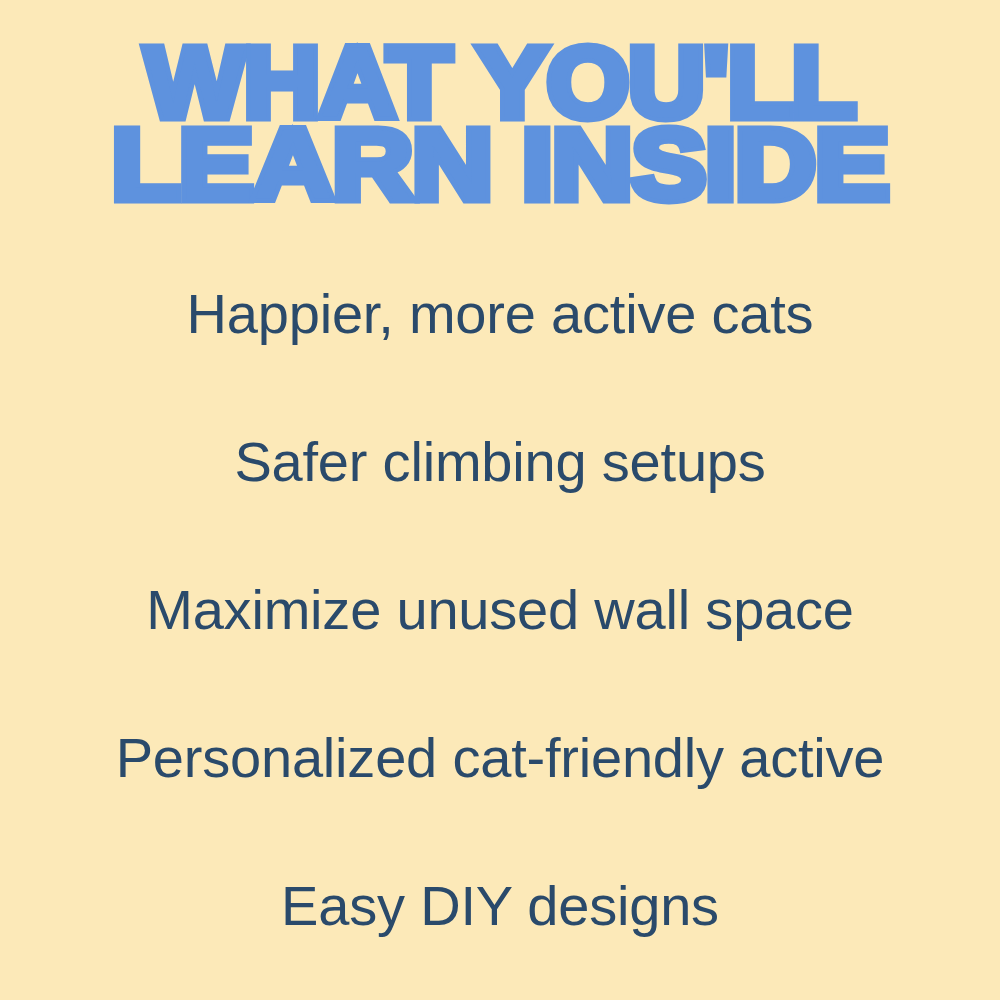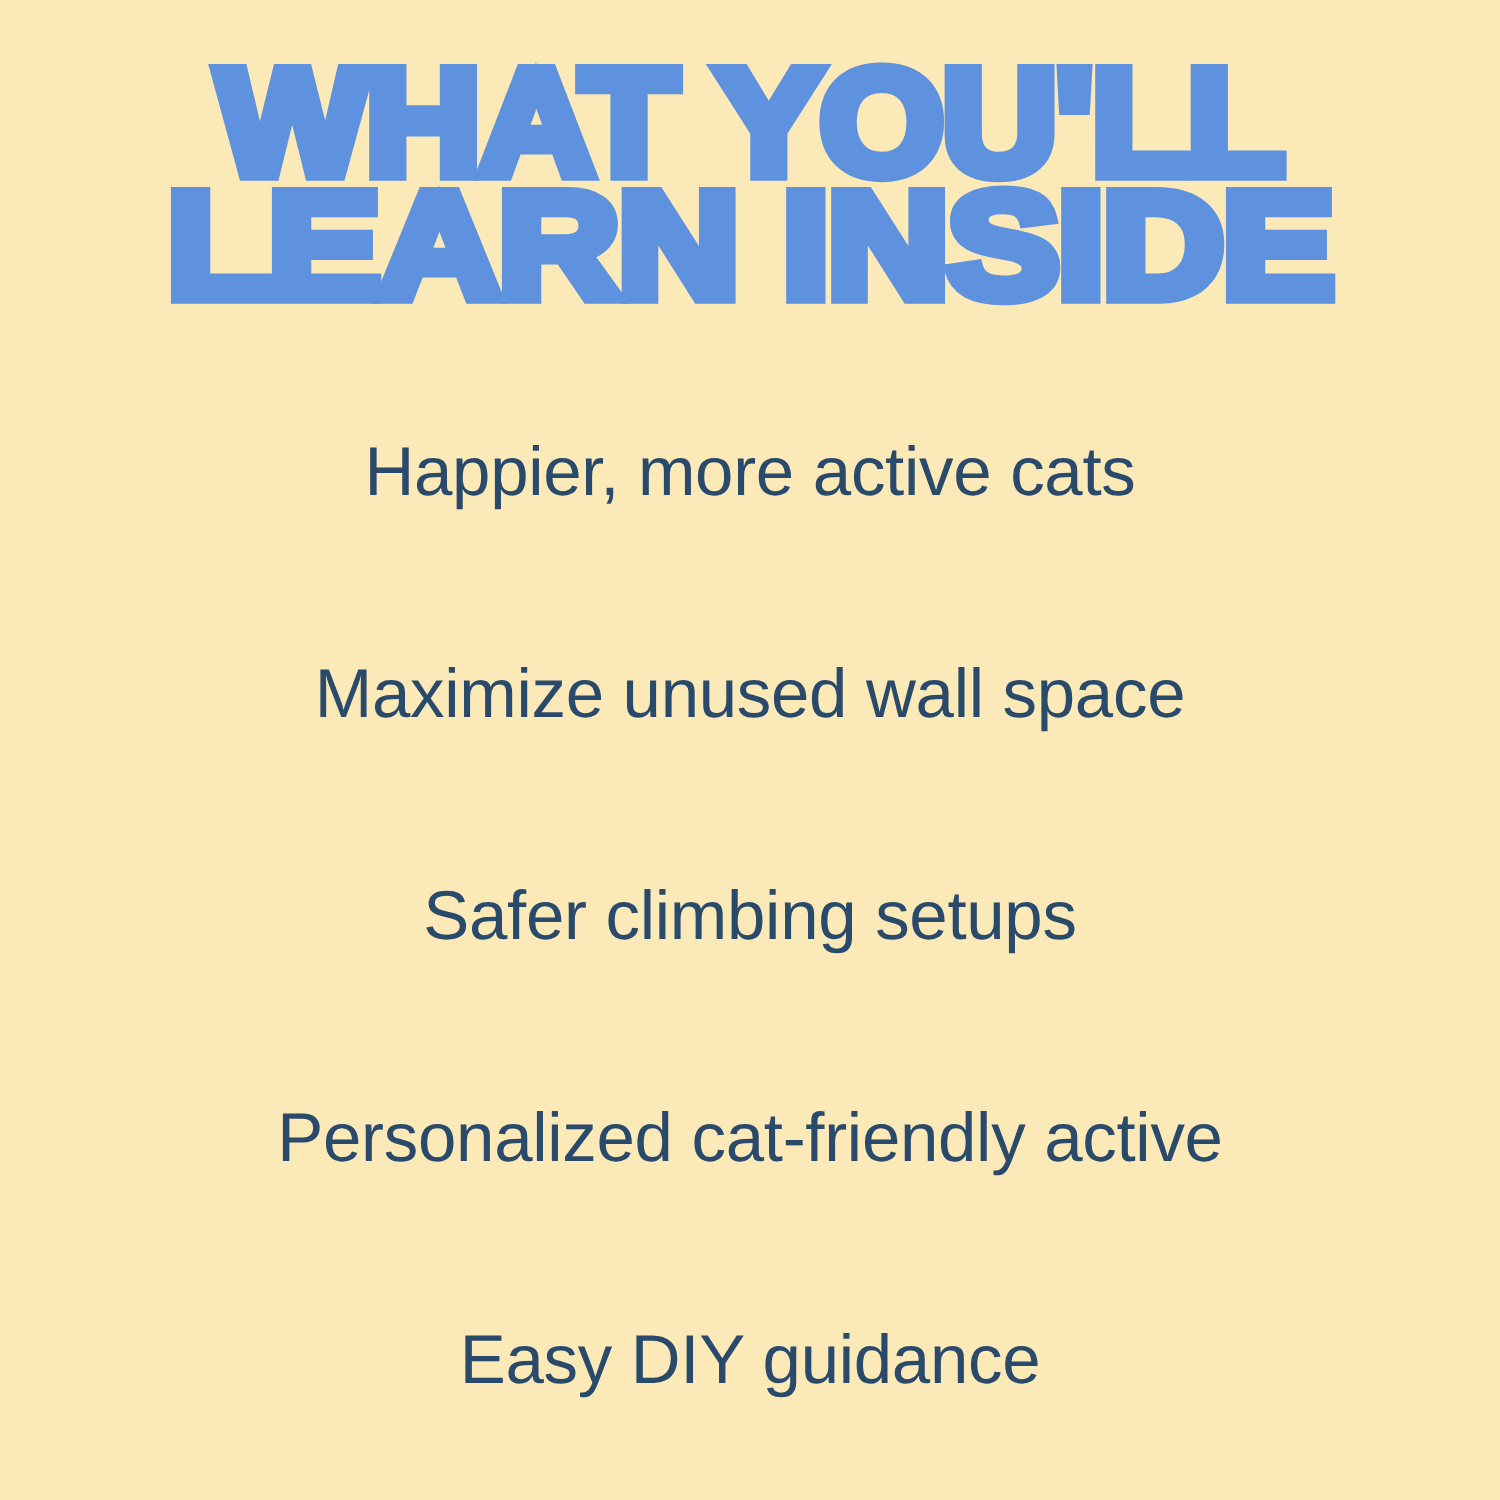--- a/index.html
+++ b/index.html
@@ -70,21 +70,21 @@
     height: 148px;
     display: flex;
     align-items: center;
     justify-content: center;
     text-align: center;
   }
   .benefit-text {
     display: block;
     font-family: "Liberation Sans", sans-serif;
     font-weight: 400;
-    font-size: 46px;
+    font-size: 56px;
     line-height: 1.1;
     color: #2A4A6B;
     white-space: nowrap;
     letter-spacing: -0.2px;
   }
 </style>
 </head>
 <body>
 
 <div class="slide">
@@ -92,26 +92,26 @@
   <div class="heading">
     <span class="heading-line line-1">WHAT YOU'LL</span>
     <span class="heading-line line-2">LEARN INSIDE</span>
   </div>
 
   <ul class="benefits">
     <li class="benefit-item">
       <span class="benefit-text">Happier, more active cats</span>
     </li>
     <li class="benefit-item">
-      <span class="benefit-text">Maximize unused wall space</span>
+      <span class="benefit-text">Safer climbing setups</span>
     </li>
     <li class="benefit-item">
-      <span class="benefit-text">Safer climbing setups</span>
+      <span class="benefit-text">Maximize unused wall space</span>
     </li>
     <li class="benefit-item">
       <span class="benefit-text">Personalized cat-friendly active</span>
     </li>
     <li class="benefit-item">
-      <span class="benefit-text">Easy DIY guidance</span>
+      <span class="benefit-text">Easy DIY designs</span>
     </li>
   </ul>
 
 </div>
 
 </body></html>

